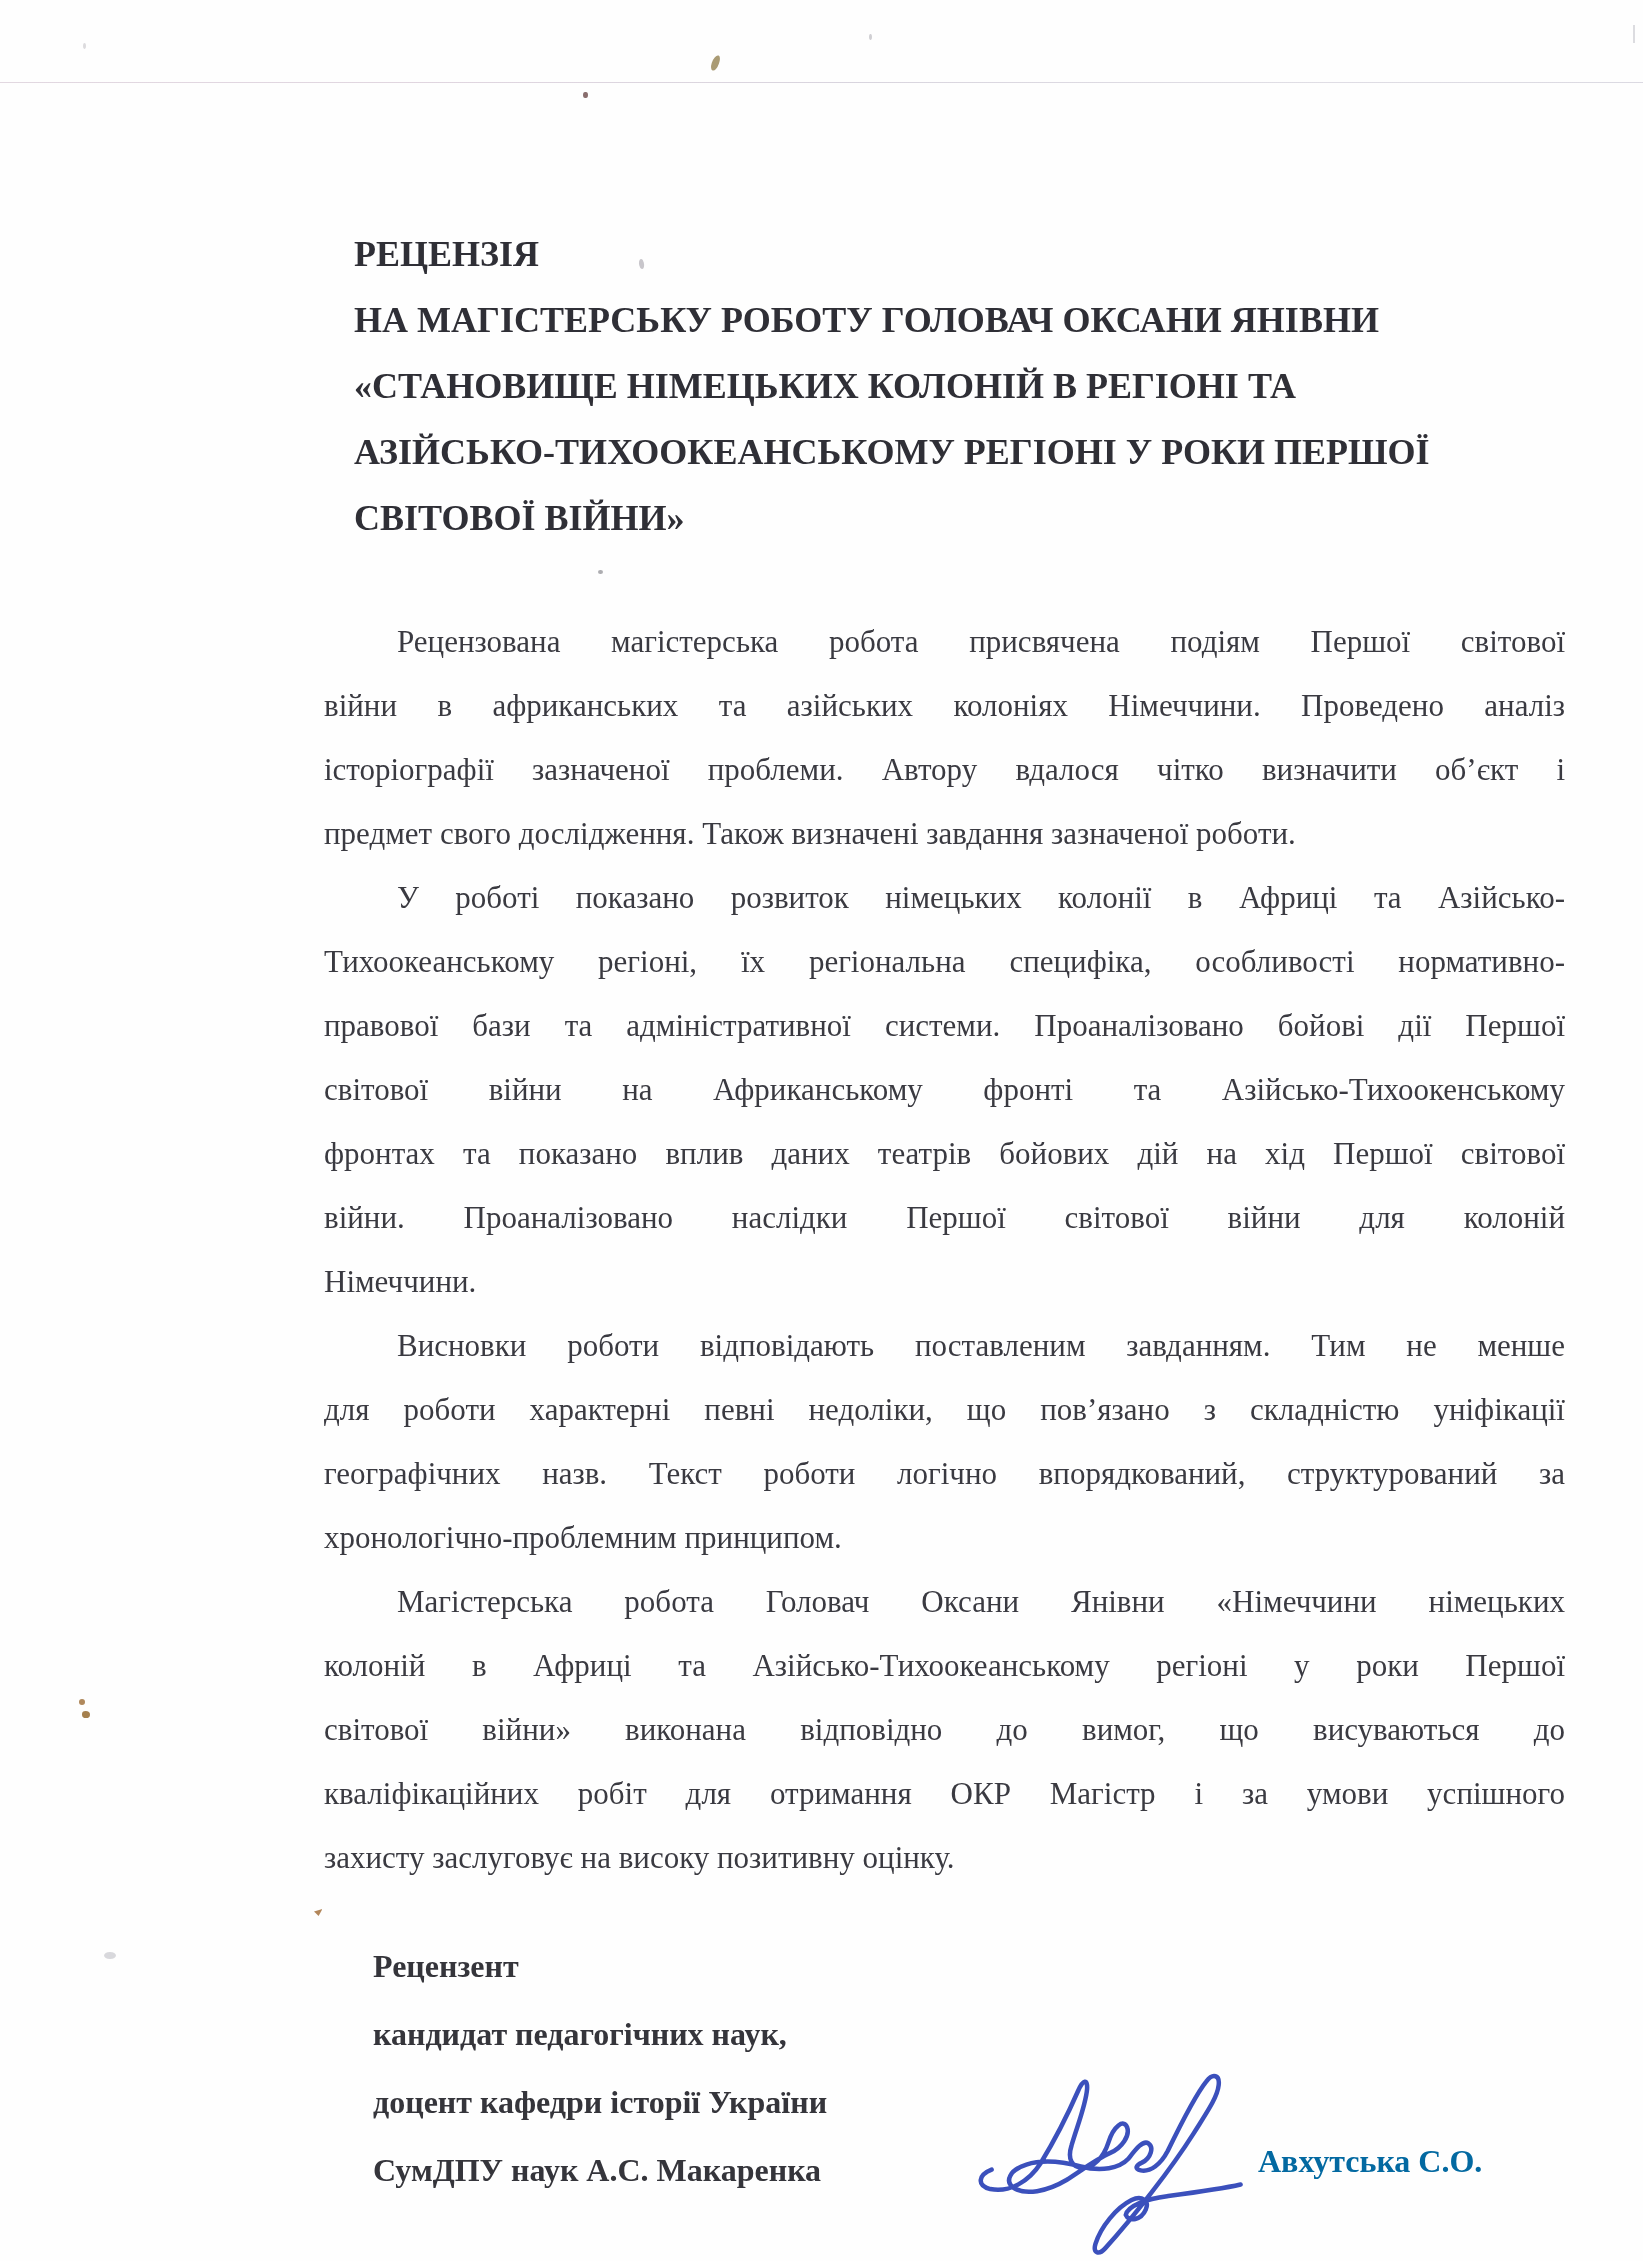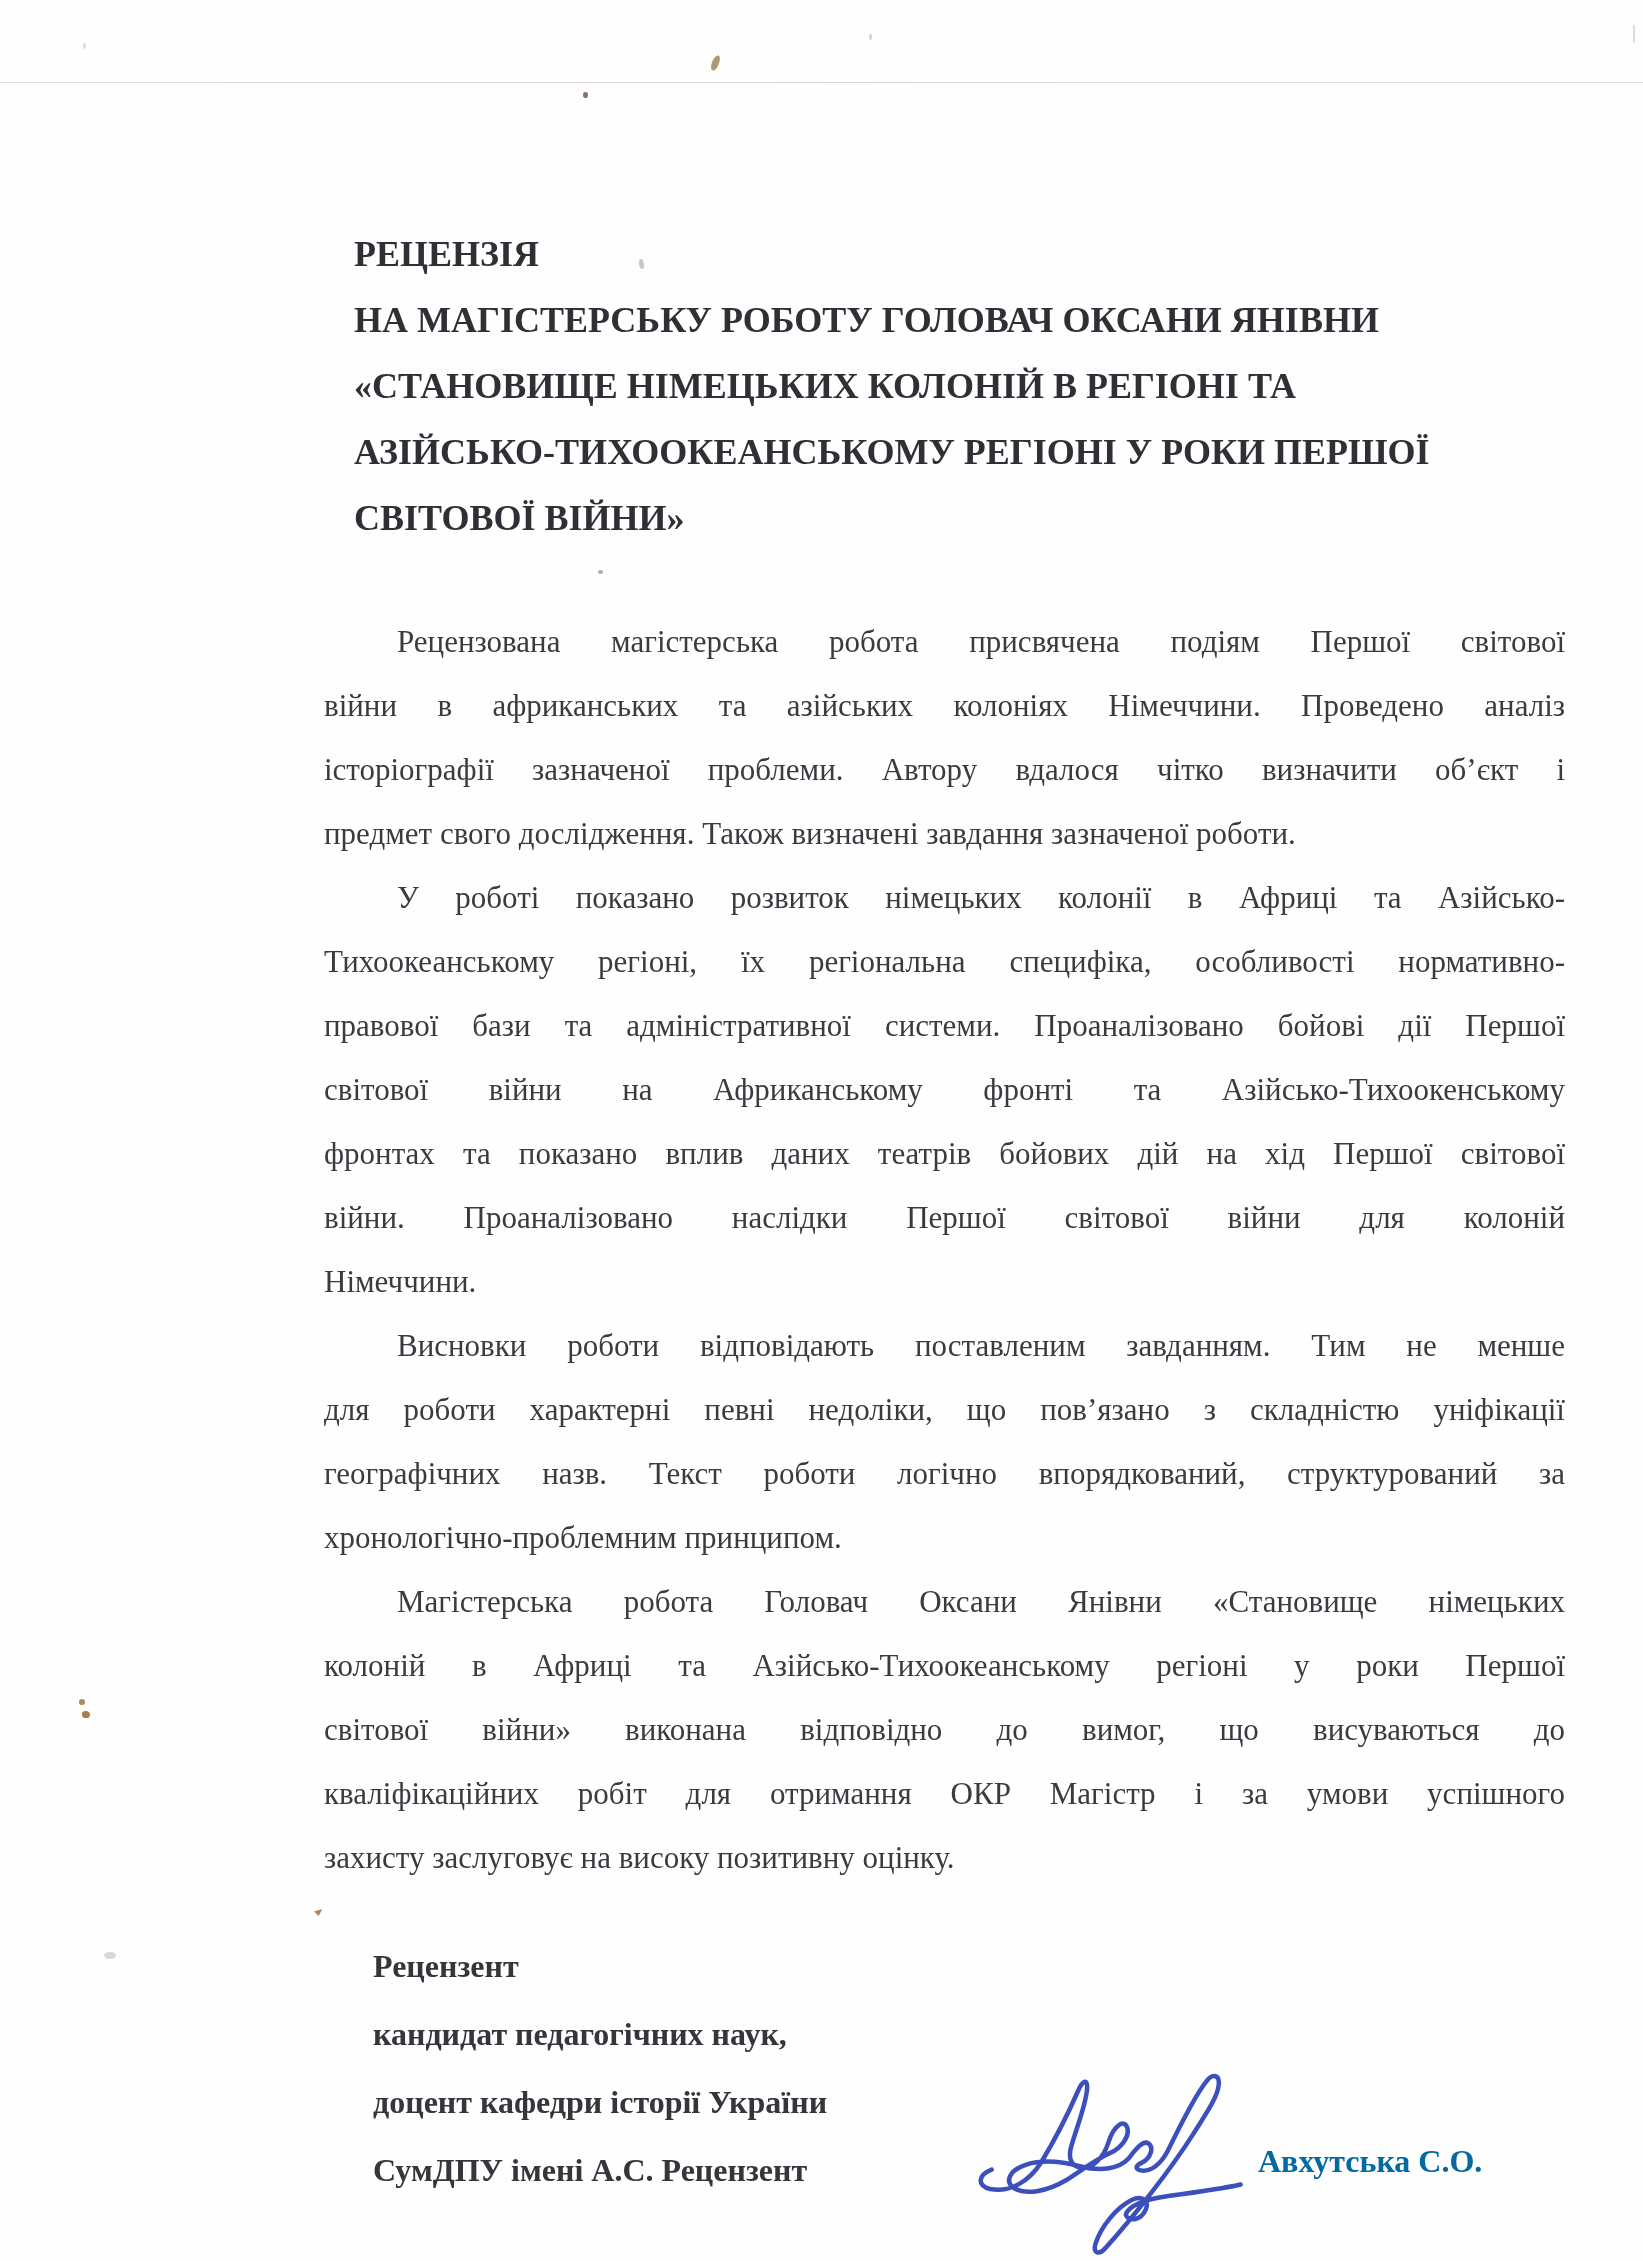--- a/index.html
+++ b/index.html
@@ -100,33 +100,33 @@
       <div class="jline">війни. Проаналізовано наслідки Першої світової війни для колоній</div>
       <div class="jline last">Німеччини.</div>
     </div>
     <div>
       <div class="jline indent">Висновки роботи відповідають поставленим завданням. Тим не менше</div>
       <div class="jline">для роботи характерні певні недоліки, що пов’язано з складністю уніфікації</div>
       <div class="jline">географічних назв. Текст роботи логічно впорядкований, структурований за</div>
       <div class="jline last">хронологічно-проблемним принципом.</div>
     </div>
     <div>
-      <div class="jline indent">Магістерська робота Головач Оксани Янівни «Становище німецьких</div>
+      <div class="jline indent">Магістерська робота Головач Оксани Янівни «Німеччини німецьких</div>
       <div class="jline">колоній в Африці та Азійсько-Тихоокеанському регіоні у роки Першої</div>
       <div class="jline">світової війни» виконана відповідно до вимог, що висуваються до</div>
       <div class="jline">кваліфікаційних робіт для отримання ОКР Магістр і за умови успішного</div>
       <div class="jline last">захисту заслуговує на високу позитивну оцінку.</div>
     </div>
   </div>
 
   <div class="sig-block">
     <div>Рецензент</div>
     <div>кандидат педагогічних наук,</div>
     <div>доцент кафедри історії України</div>
-    <div>СумДПУ імені А.С. Рецензент</div>
+    <div>СумДПУ наук А.С. Макаренка</div>
   </div>
 
   <svg class="sig-svg" viewBox="0 0 440 338" fill="none" xmlns="http://www.w3.org/2000/svg">
     <path stroke-width="7" stroke-linecap="round" stroke-linejoin="round" fill="none" d="M 38 198
              C 18 206, 14 222, 36 228
              C 66 234, 96 216, 114 188
              C 136 152, 158 108, 172 76
              C 180 58, 187 57, 186 73
              C 184 98, 170 132, 162 160
              C 155 182, 163 194, 178 195

